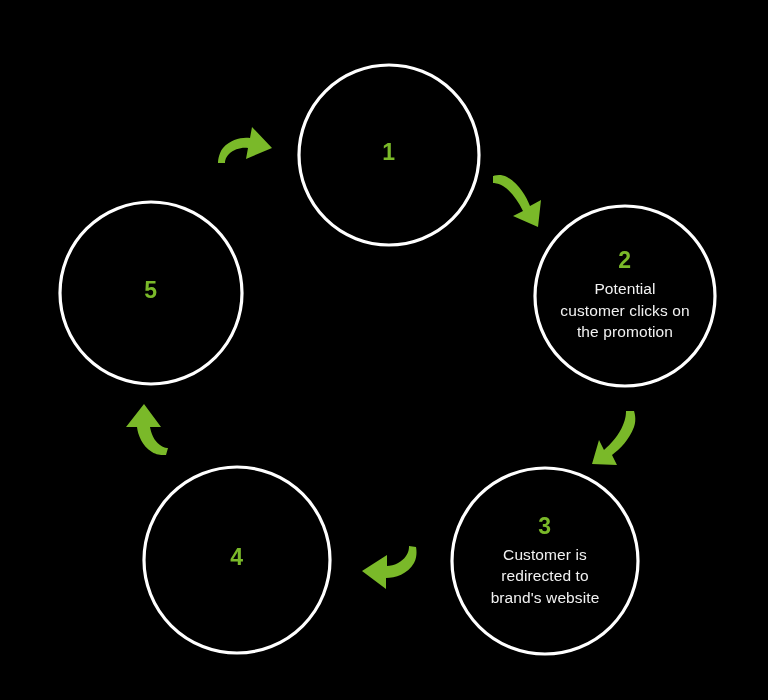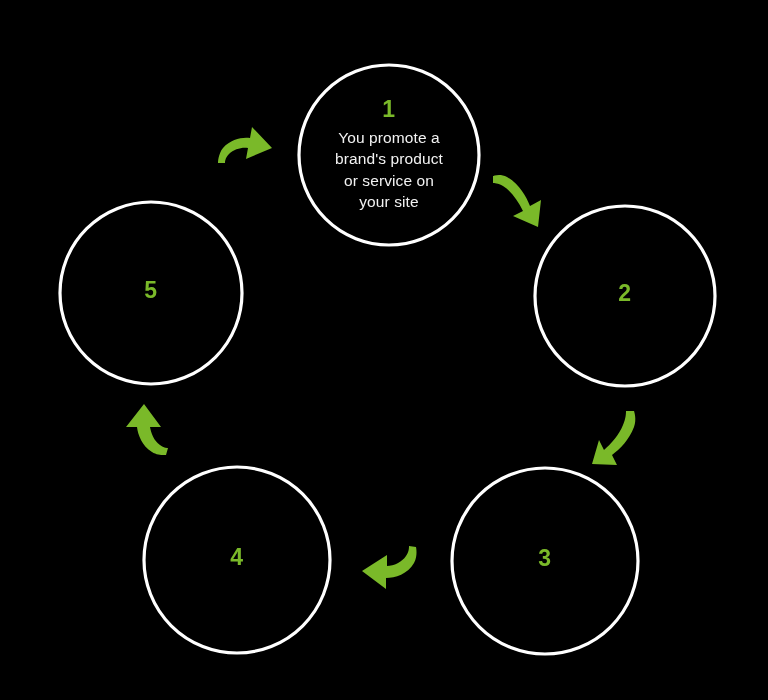--- a/index.html
+++ b/index.html
@@ -129,32 +129,34 @@
                L 246,159
                L 248,148
                C 242,147 234,149 229,154
                C 225,158 225,162 225,163 Z" fill="#7AB929"></path>
     </g>
 
   </svg>
 
   <div class="node" id="node-1">
     <div class="node-number">1</div>
-    <div class="node-text">You promote a
-brand's product
-or service on
-your site</div>
   </div>
 
   <div class="node" id="node-2">
     <div class="node-number">2</div>
+    <div class="node-text">Potential
+customer clicks on
+the promotion</div>
   </div>
 
   <div class="node" id="node-3">
     <div class="node-number">3</div>
+    <div class="node-text">Customer is
+redirected to
+brand's website</div>
   </div>
 
   <div class="node" id="node-4">
     <div class="node-number">4</div>
   </div>
 
   <div class="node" id="node-5">
     <div class="node-number">5</div>
   </div>
 

